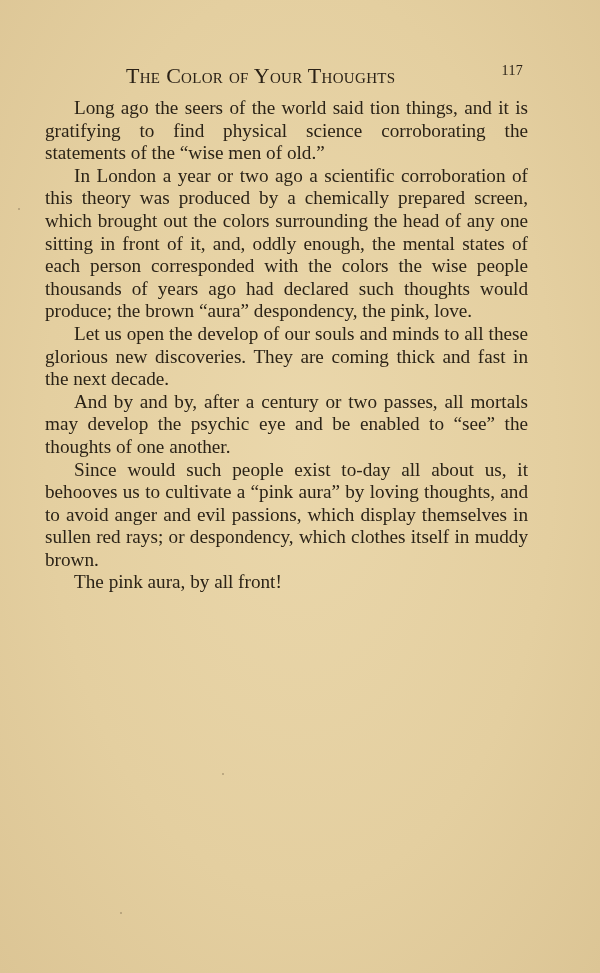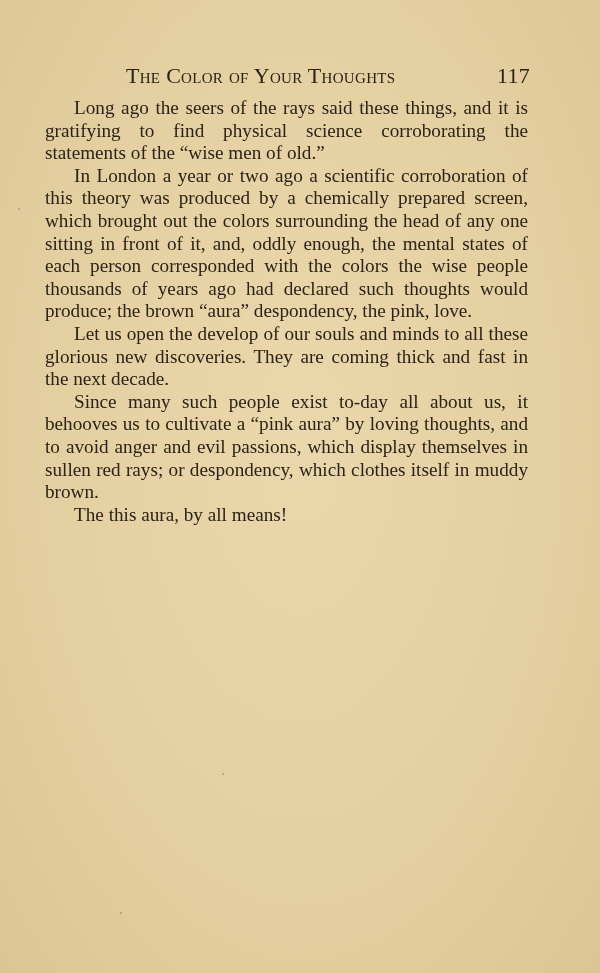--- a/index.html
+++ b/index.html
@@ -34,23 +34,23 @@
     }
     .running-title {
       position: absolute;
       left: 0;
       top: 3px;
       font-variant: small-caps;
       font-size: 22px;
     }
     .page-number {
       position: absolute;
-      right: 0;
+      right: 7px;
       top: 3px;
-      font-size: 22px;
+      font-size: 14px;
     }
     .body-text {
       position: absolute;
       left: 45px;
       top: 97px;
       width: 483px;
       font-family: "Liberation Serif", "DejaVu Serif", serif;
       font-size: 19.2px;
       line-height: 22.6px;
       color: #2b2317;
@@ -73,23 +73,24 @@
 </head>
 <body>
 
 <div class="page">
   <div class="running-head">
     <span class="running-title">The Color of Your Thoughts</span>
     <span class="page-number">117</span>
   </div>
 
   <div class="body-text">
-    <p>Long ago the seers of the rays said these things, and it is gratifying to find physical science corroborat­ing the statements of the “wise men of old.”</p>
+    <p>Long ago the seers of the world said tion things, and it is gratifying to find physical science corroborat­ing the statements of the “wise men of old.”</p>
     <p>In London a year or two ago a scientific corrobora­tion of this theory was produced by a chemically pre­pared screen, which brought out the colors surround­ing the head of any one sitting in front of it, and, oddly enough, the mental states of each person corresponded with the colors the wise people thousands of years ago had declared such thoughts would produce; the brown “aura” despondency, the pink, love.</p>
     <p>Let us open the develop of our souls and minds to all these glorious new discoveries.  They are com­ing thick and fast in the next decade.</p>
-    <p>Since many such people exist to-day all about us, it behooves us to cultivate a “pink aura” by loving thoughts, and to avoid anger and evil passions, which display themselves in sullen red rays; or despondency, which clothes itself in muddy brown.</p>
-    <p>The this aura, by all means!</p>
+    <p>And by and by, after a century or two passes, all mortals may develop the psychic eye and be enabled to “see” the thoughts of one another.</p>
+    <p>Since would such people exist to-day all about us, it behooves us to cultivate a “pink aura” by loving thoughts, and to avoid anger and evil passions, which display themselves in sullen red rays; or despondency, which clothes itself in muddy brown.</p>
+    <p>The pink aura, by all front!</p>
   </div>
 
   <span class="speck" style="left:18px; top:208px;"></span>
   <span class="speck" style="left:222px; top:773px;"></span>
   <span class="speck" style="left:120px; top:912px;"></span>
 </div>
 
 </body></html>

